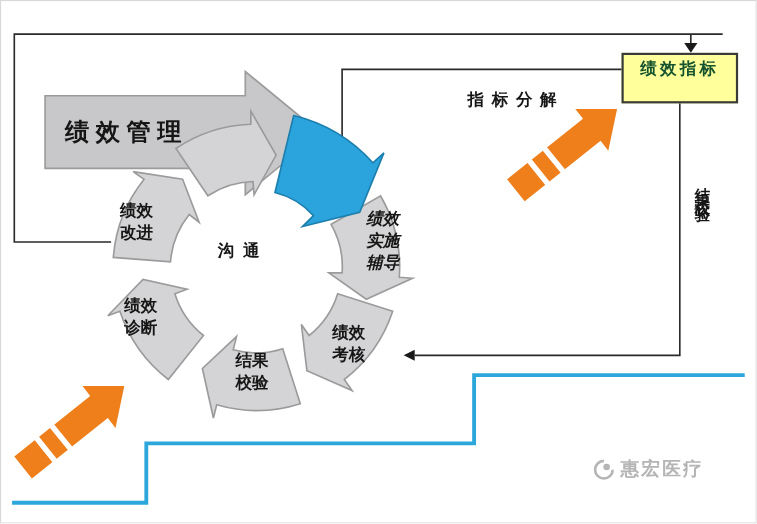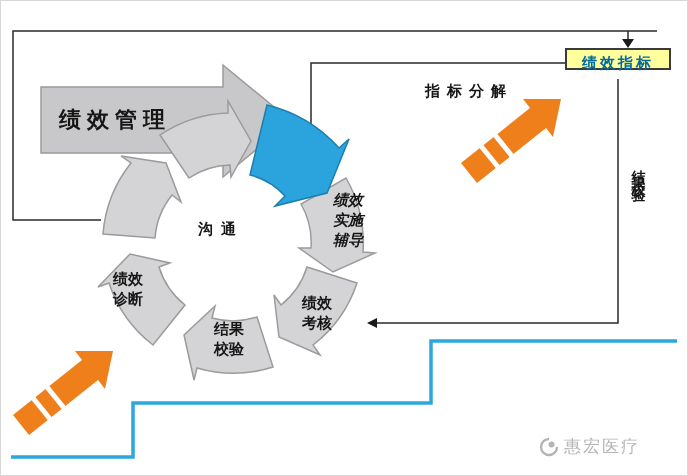--- a/index.html
+++ b/index.html
@@ -13,28 +13,28 @@
     position:absolute;font-weight:bold;color:#161616;text-align:left;
     word-break:break-all;line-height:20px;font-size:15px;
   }
   .label-title{font-size:22px;letter-spacing:6px;line-height:22px;}
   .label-center{letter-spacing:8px;}
   .label-decompose{letter-spacing:7px;white-space:nowrap;}
   .label-vertical{
     writing-mode:vertical-rl;letter-spacing:6px;font-size:14px;line-height:16px;
   }
   .indicator-box{
-    position:absolute;left:564px;top:47px;width:106px;height:22px;
+    position:absolute;left:564px;top:47px;width:106px;height:46px;
     background:#FFFF9C;border:2px solid #3a3a3a;box-sizing:border-box;
     line-height:26px;text-align:center;font-weight:bold;font-size:15px;
-    color:#0369a1;letter-spacing:3px;
+    color:#14532d;letter-spacing:3px;
   }
   .watermark{
     position:absolute;left:538px;top:414px;display:flex;align-items:center;gap:5px;
-    color:#b5b5b5;font-size:17px;font-weight:normal;letter-spacing:2px;margin-top:20px;
+    color:#b5b5b5;font-size:17px;font-weight:bold;letter-spacing:2px;
   }
 </style>
 </head>
 <body>
 
 <div class="canvas">
 
   <svg class="layer" width="688" height="476" viewBox="0 0 688 476">
 
     <g stroke="#2a2a2a" stroke-width="1.5" fill="none">
@@ -79,20 +79,21 @@
 
 
   <div class="label" style="left:332px;top:189px;width:40px;font-style:italic;">绩效实施辅导</div>
 
   <div class="label" style="left:301px;top:292px;width:40px;font-family:Liberation Serif, serif;">绩效考核</div>
 
   <div class="label" style="left:213px;top:318px;width:40px;">结果校验</div>
 
   <div class="label" style="left:112px;top:268px;width:40px;">绩效诊断</div>
 
+  <div class="label" style="left:108px;top:181px;width:40px;">绩效改进</div>
 
   <div class="label label-center" style="left:197px;top:218px;width:70px;">沟通</div>
 
   <div class="label label-decompose" style="left:424px;top:80px;width:130px;">指标分解</div>
 
   <div class="label label-vertical" style="left:630px;top:158px;">结果校验</div>
 
   <div class="indicator-box">绩效指标</div>
 
   <div class="watermark">

